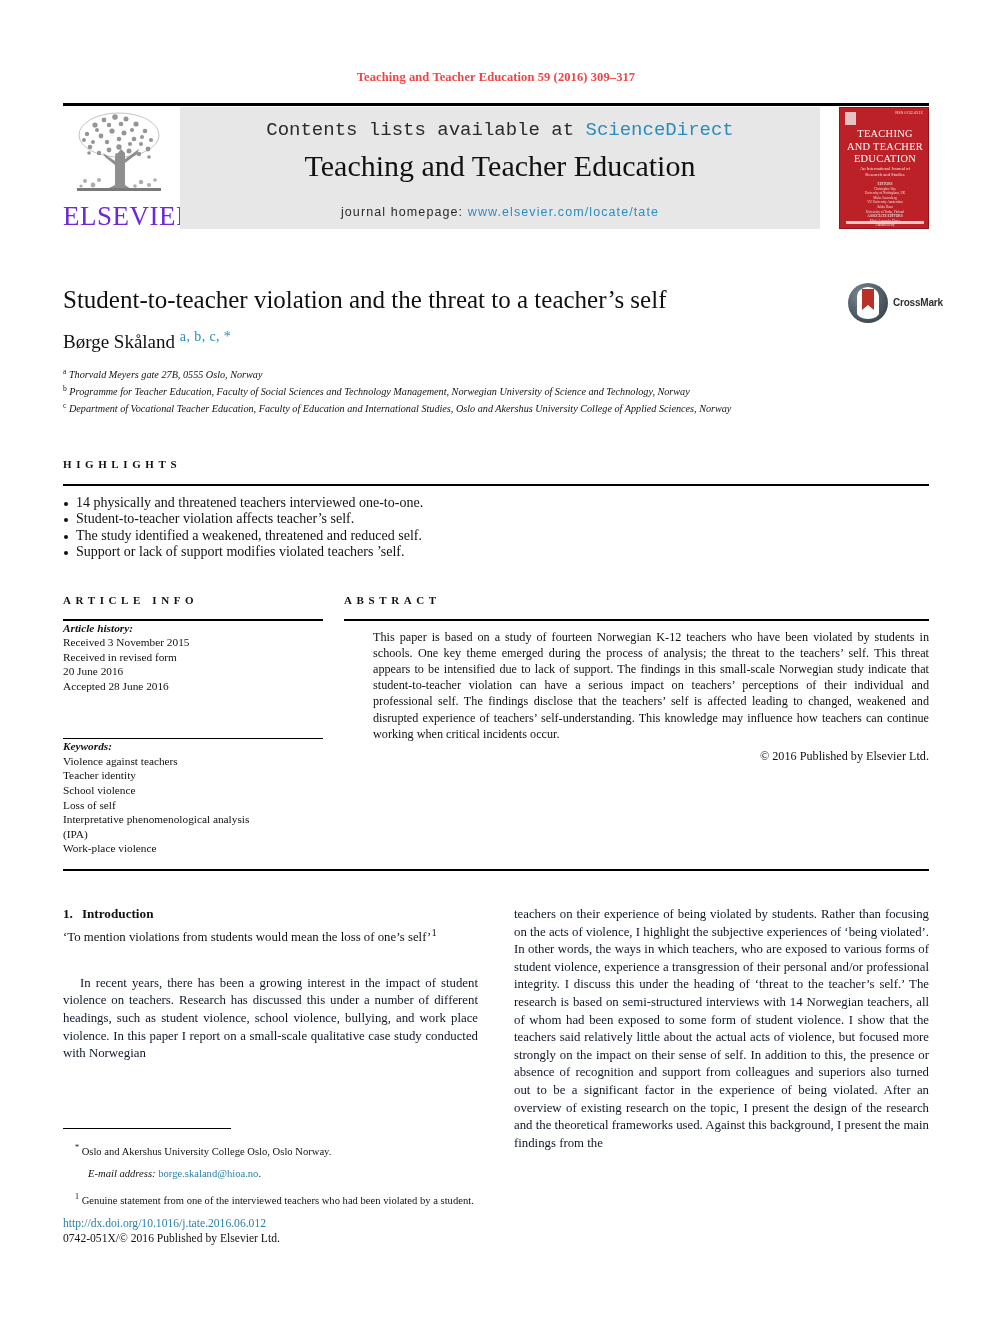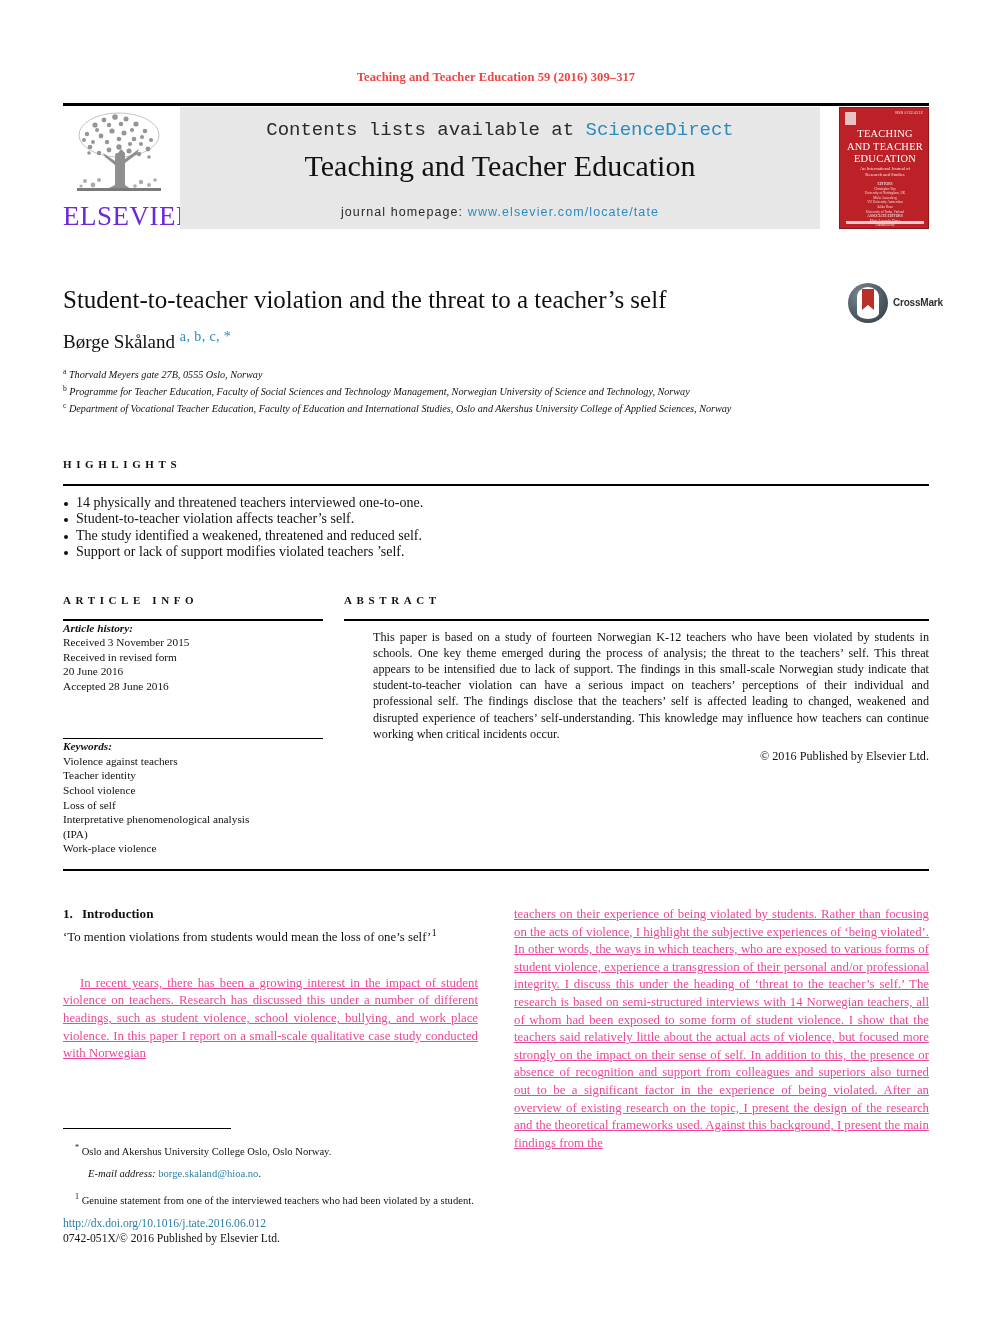--- a/index.html
+++ b/index.html
@@ -383,23 +383,22 @@
     font-size: 13.2px;
     color: #111;
     margin-bottom: 2px;
   }
   .h2 .num { margin-right: 9px; }
   .body-p {
     font-family: "Liberation Serif", serif;
     font-size: 12.8px;
     line-height: 17.6px;
     text-align: justify;
-    color: #ec4899;
+    color: #0f172a;
     margin: 0 0 14px 0;
-    text-decoration: underline;
   }
   .body-p.indent { text-indent: 17px; }
   .epigraph {
     font-family: "Liberation Serif", serif;
     font-size: 12.8px;
     line-height: 17.6px;
     text-align: justify;
     color: #111;
     margin: 0 0 28px 0;
   }

